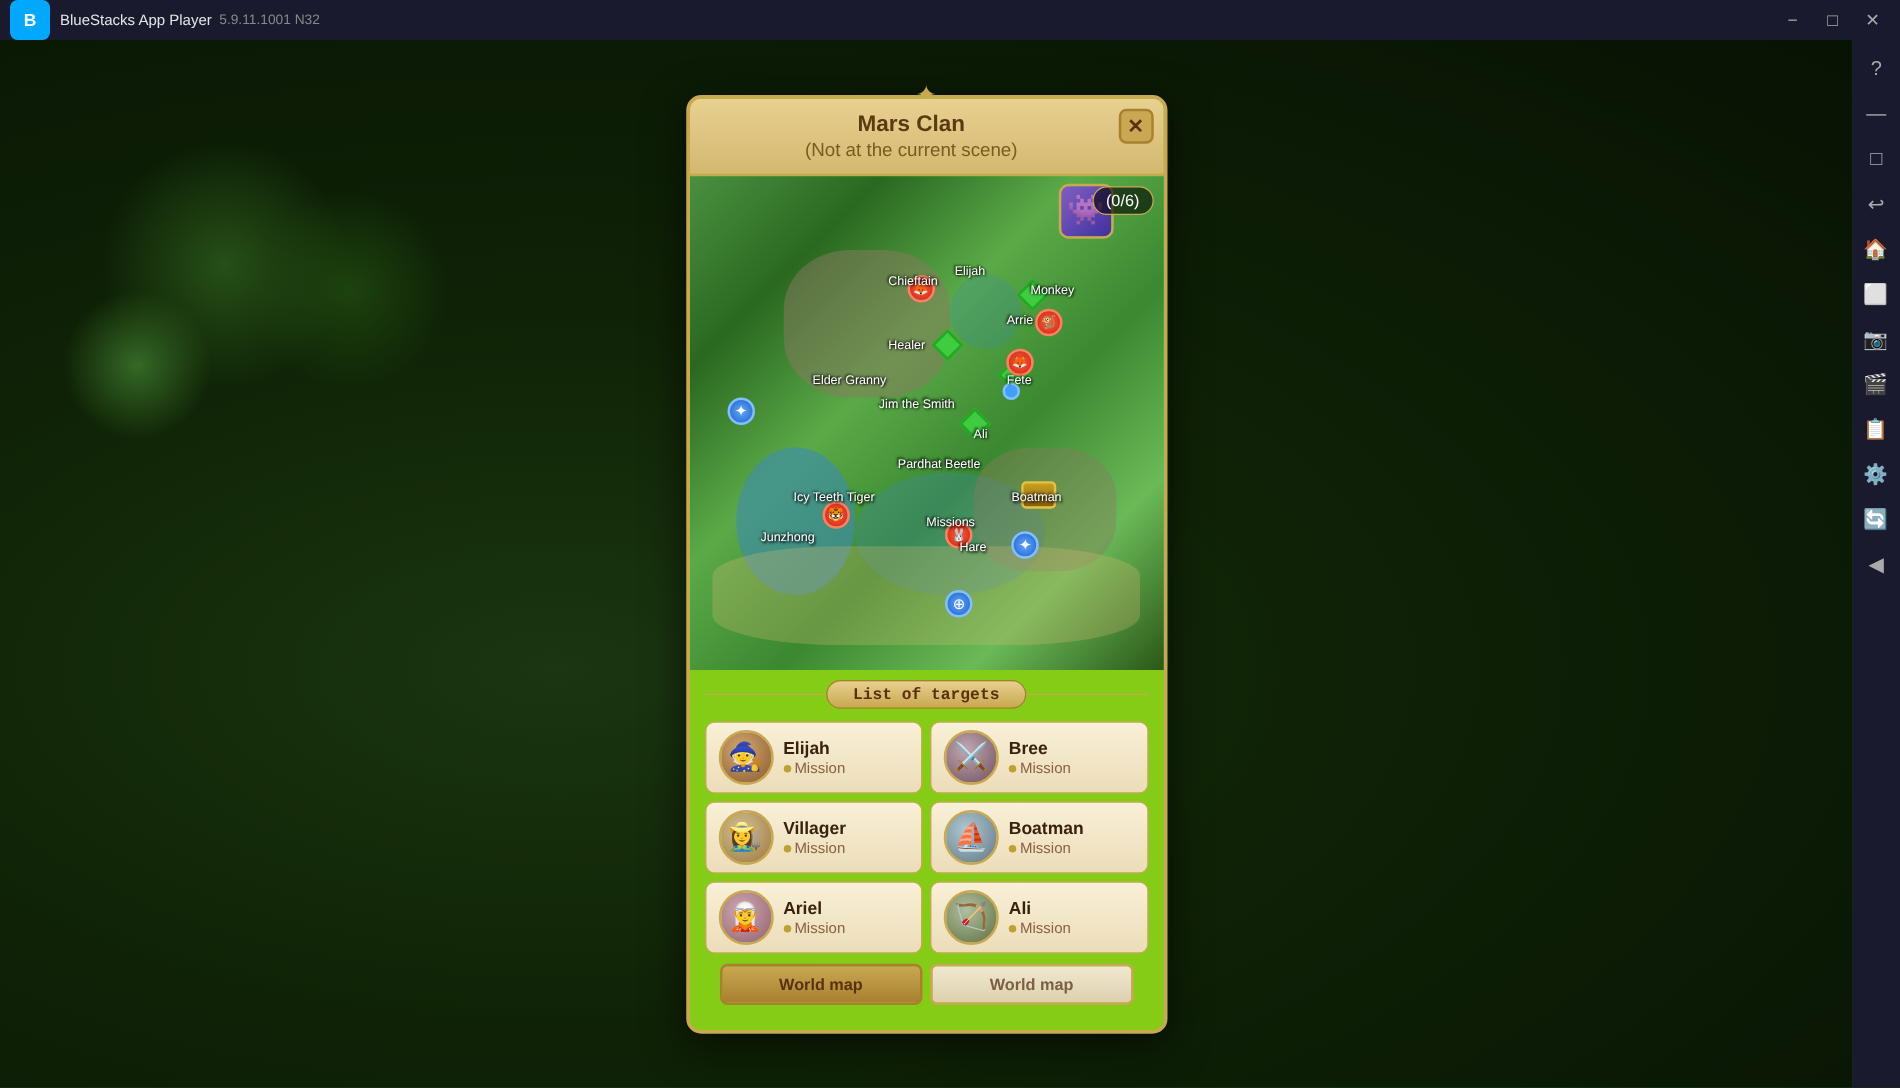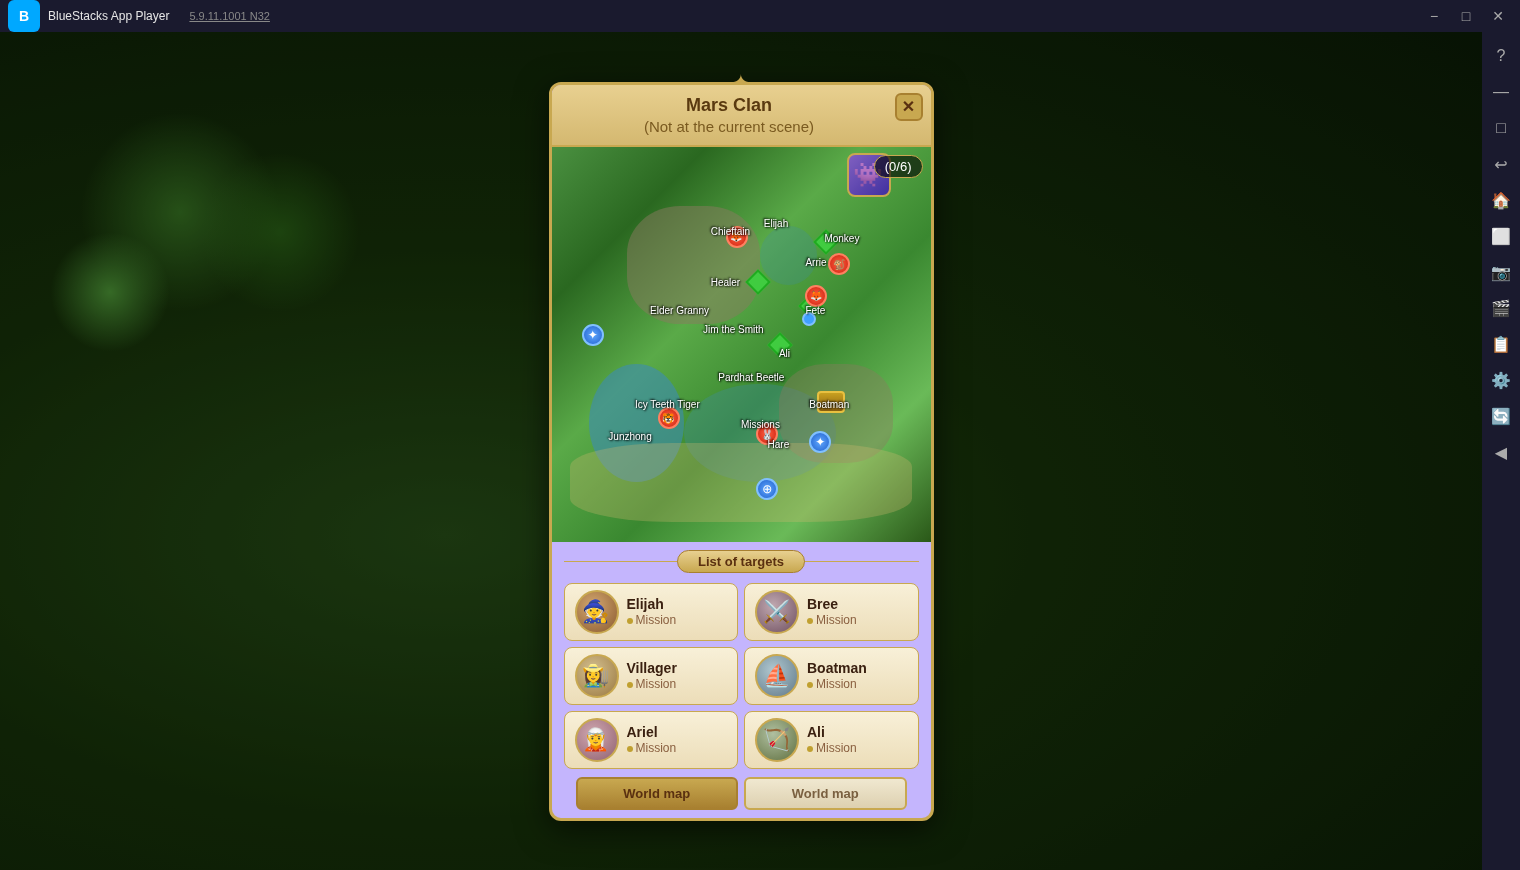--- a/index.html
+++ b/index.html
@@ -44,22 +44,21 @@
       font-weight: bold;
       color: white;
     }
     .titlebar-text {
       color: #e5e5e5;
       font-size: 12px;
     }
     .titlebar-subtitle {
       color: #888;
       font-size: 11px;
-      margin-left: 20px;
-      text-decoration: underline;
+      margin-left: 6px;
     }
     .titlebar-controls {
       margin-left: auto;
       display: flex;
       gap: 4px;
       margin-right: 8px;
     }
     .titlebar-btn {
       width: 28px;
       height: 24px;
@@ -117,24 +116,25 @@
       background: rgba(0,0,0,0.4);
       display: flex;
       align-items: center;
       justify-content: center;
       z-index: 200;
     }
 
     
     .modal {
       width: 385px;
-      background: #c4b5fd;
+      background: #84cc16;
       border: 3px solid #c8a850;
       border-radius: 12px;
       position: relative;
+      padding-bottom: 12px;
       box-shadow: 0 8px 32px rgba(0,0,0,0.6);
     }
 
     
     .modal-top-deco {
       position: absolute;
       top: -18px;
       left: 50%;
       transform: translateX(-50%);
       width: 60px;
@@ -306,20 +306,21 @@
 
     
     .targets-section {
       padding: 8px 12px 4px;
     }
 
     .targets-header {
       text-align: center;
       position: relative;
       margin-bottom: 10px;
+      font-family: Liberation Mono, monospace;
     }
     .targets-header::before {
       content: '';
       position: absolute;
       left: 0;
       right: 0;
       top: 50%;
       height: 1px;
       background: #c8a850;
     }

